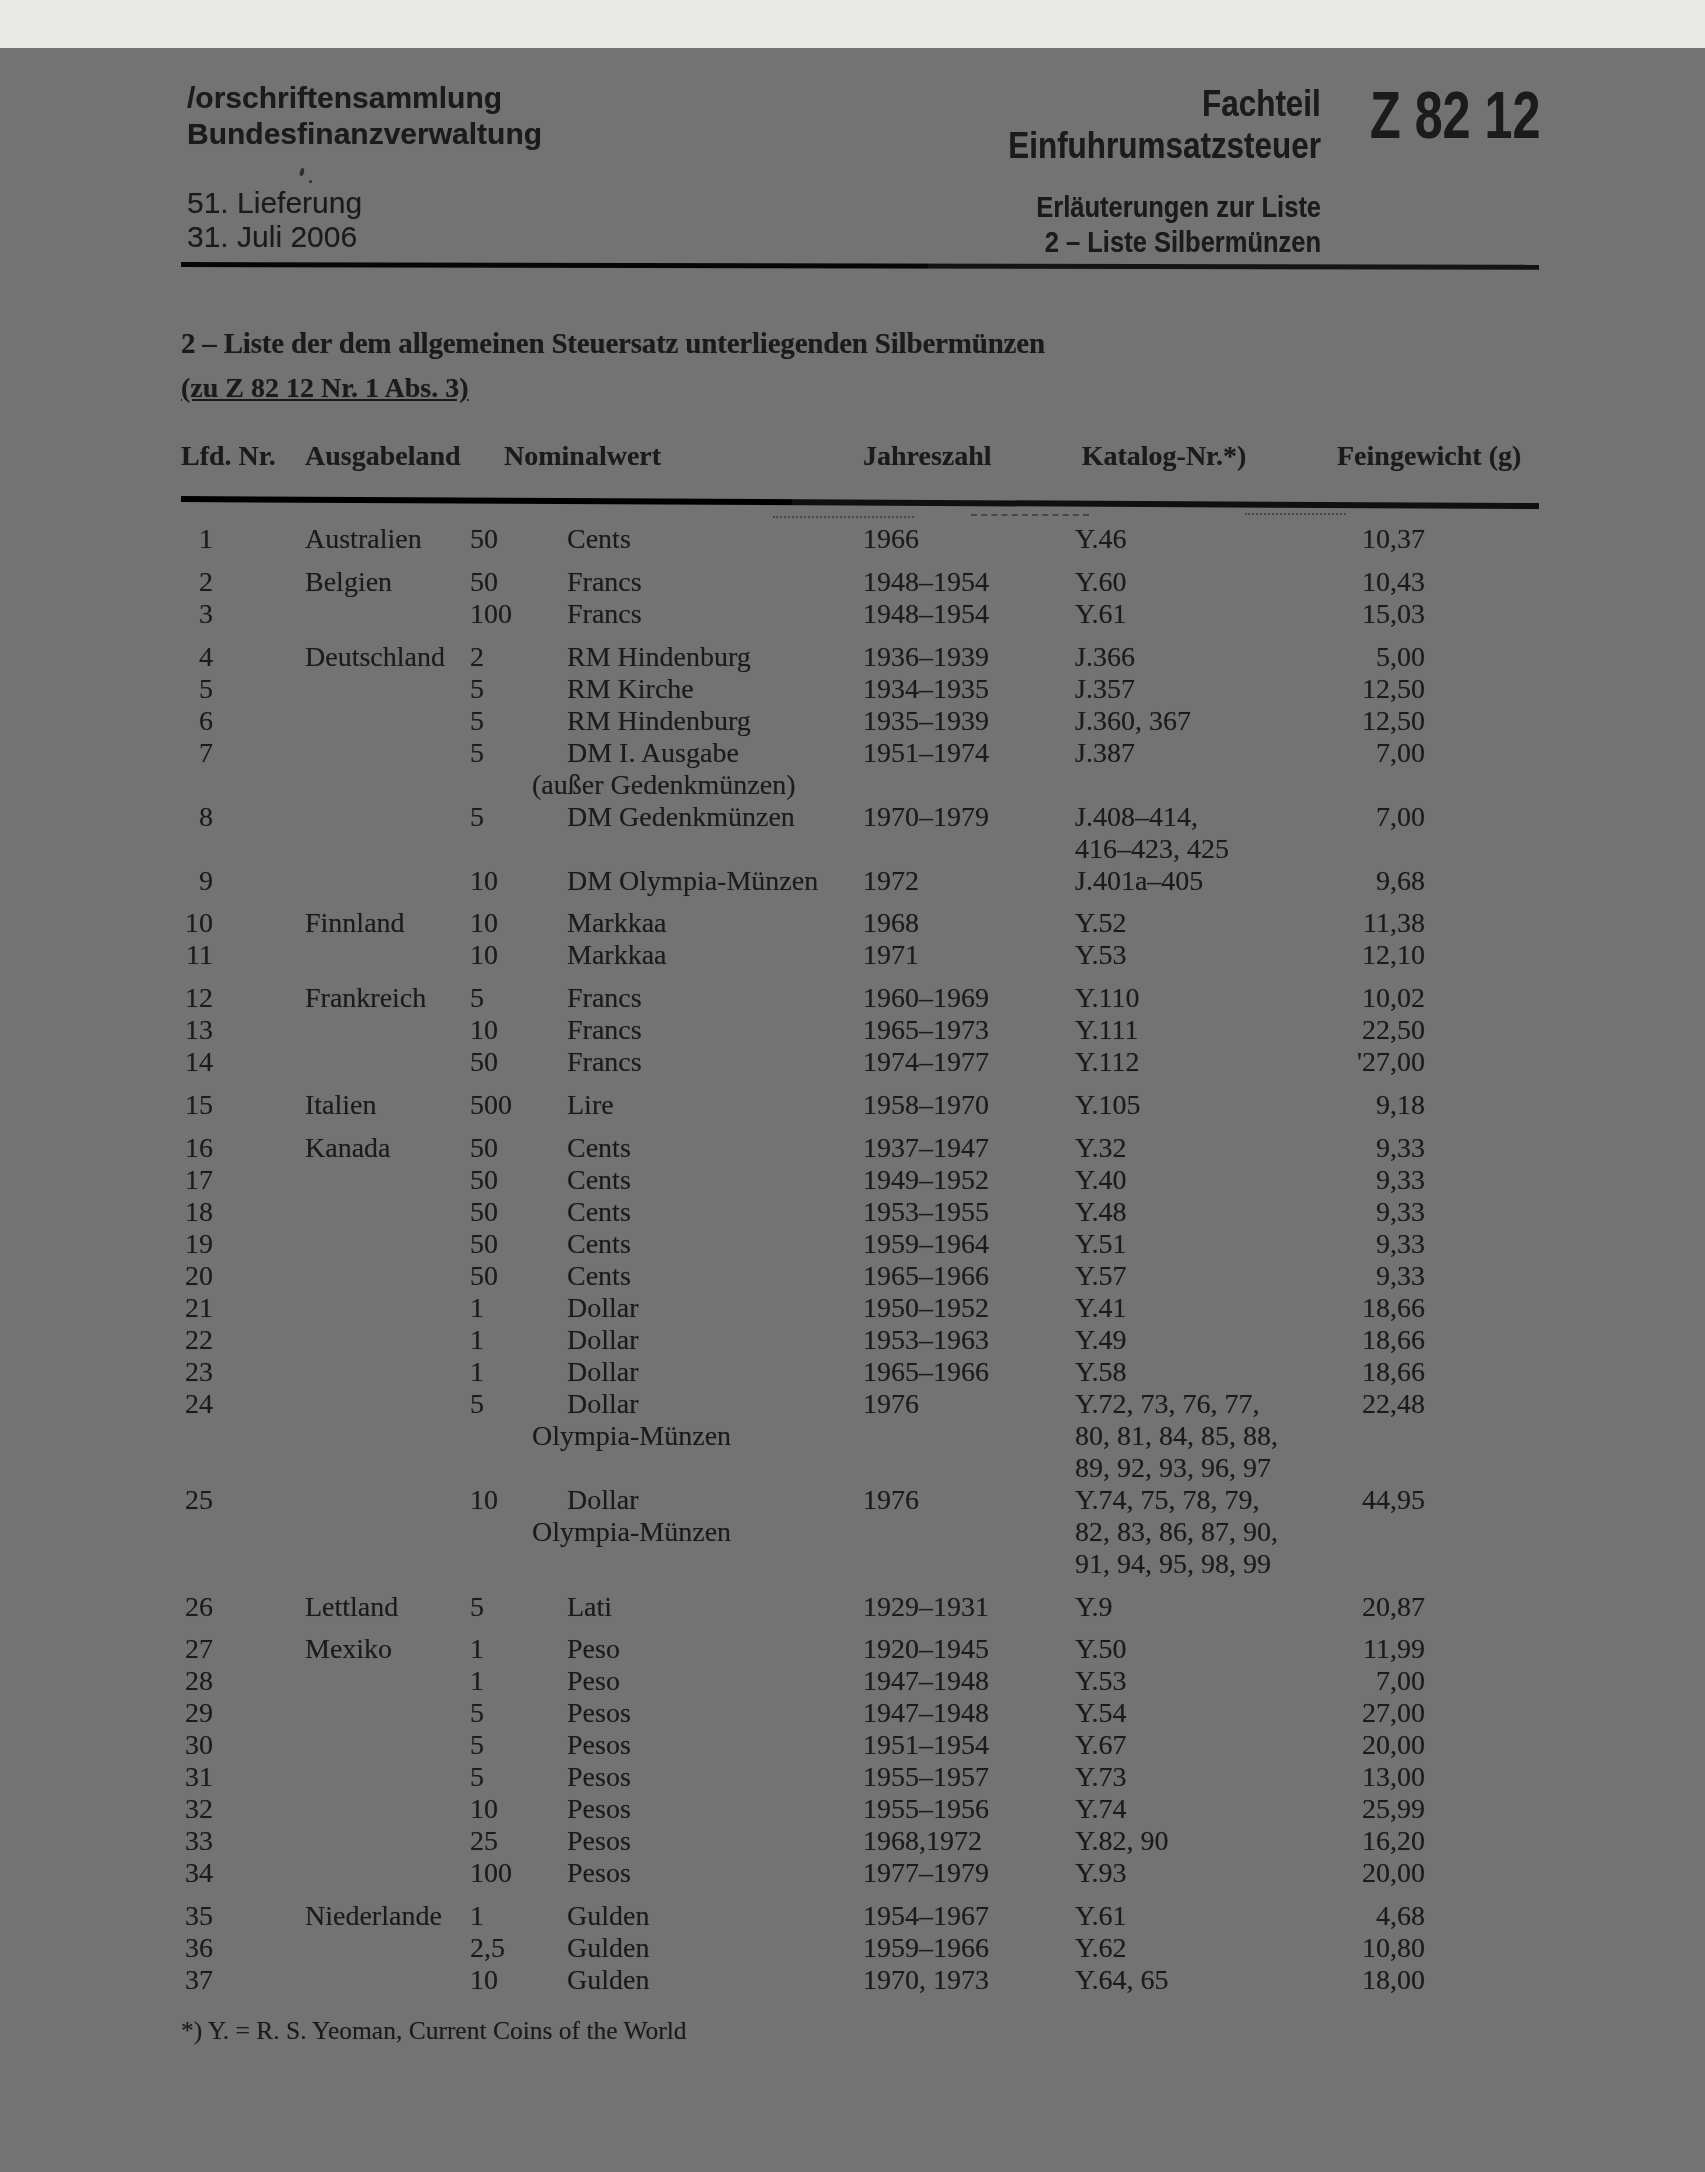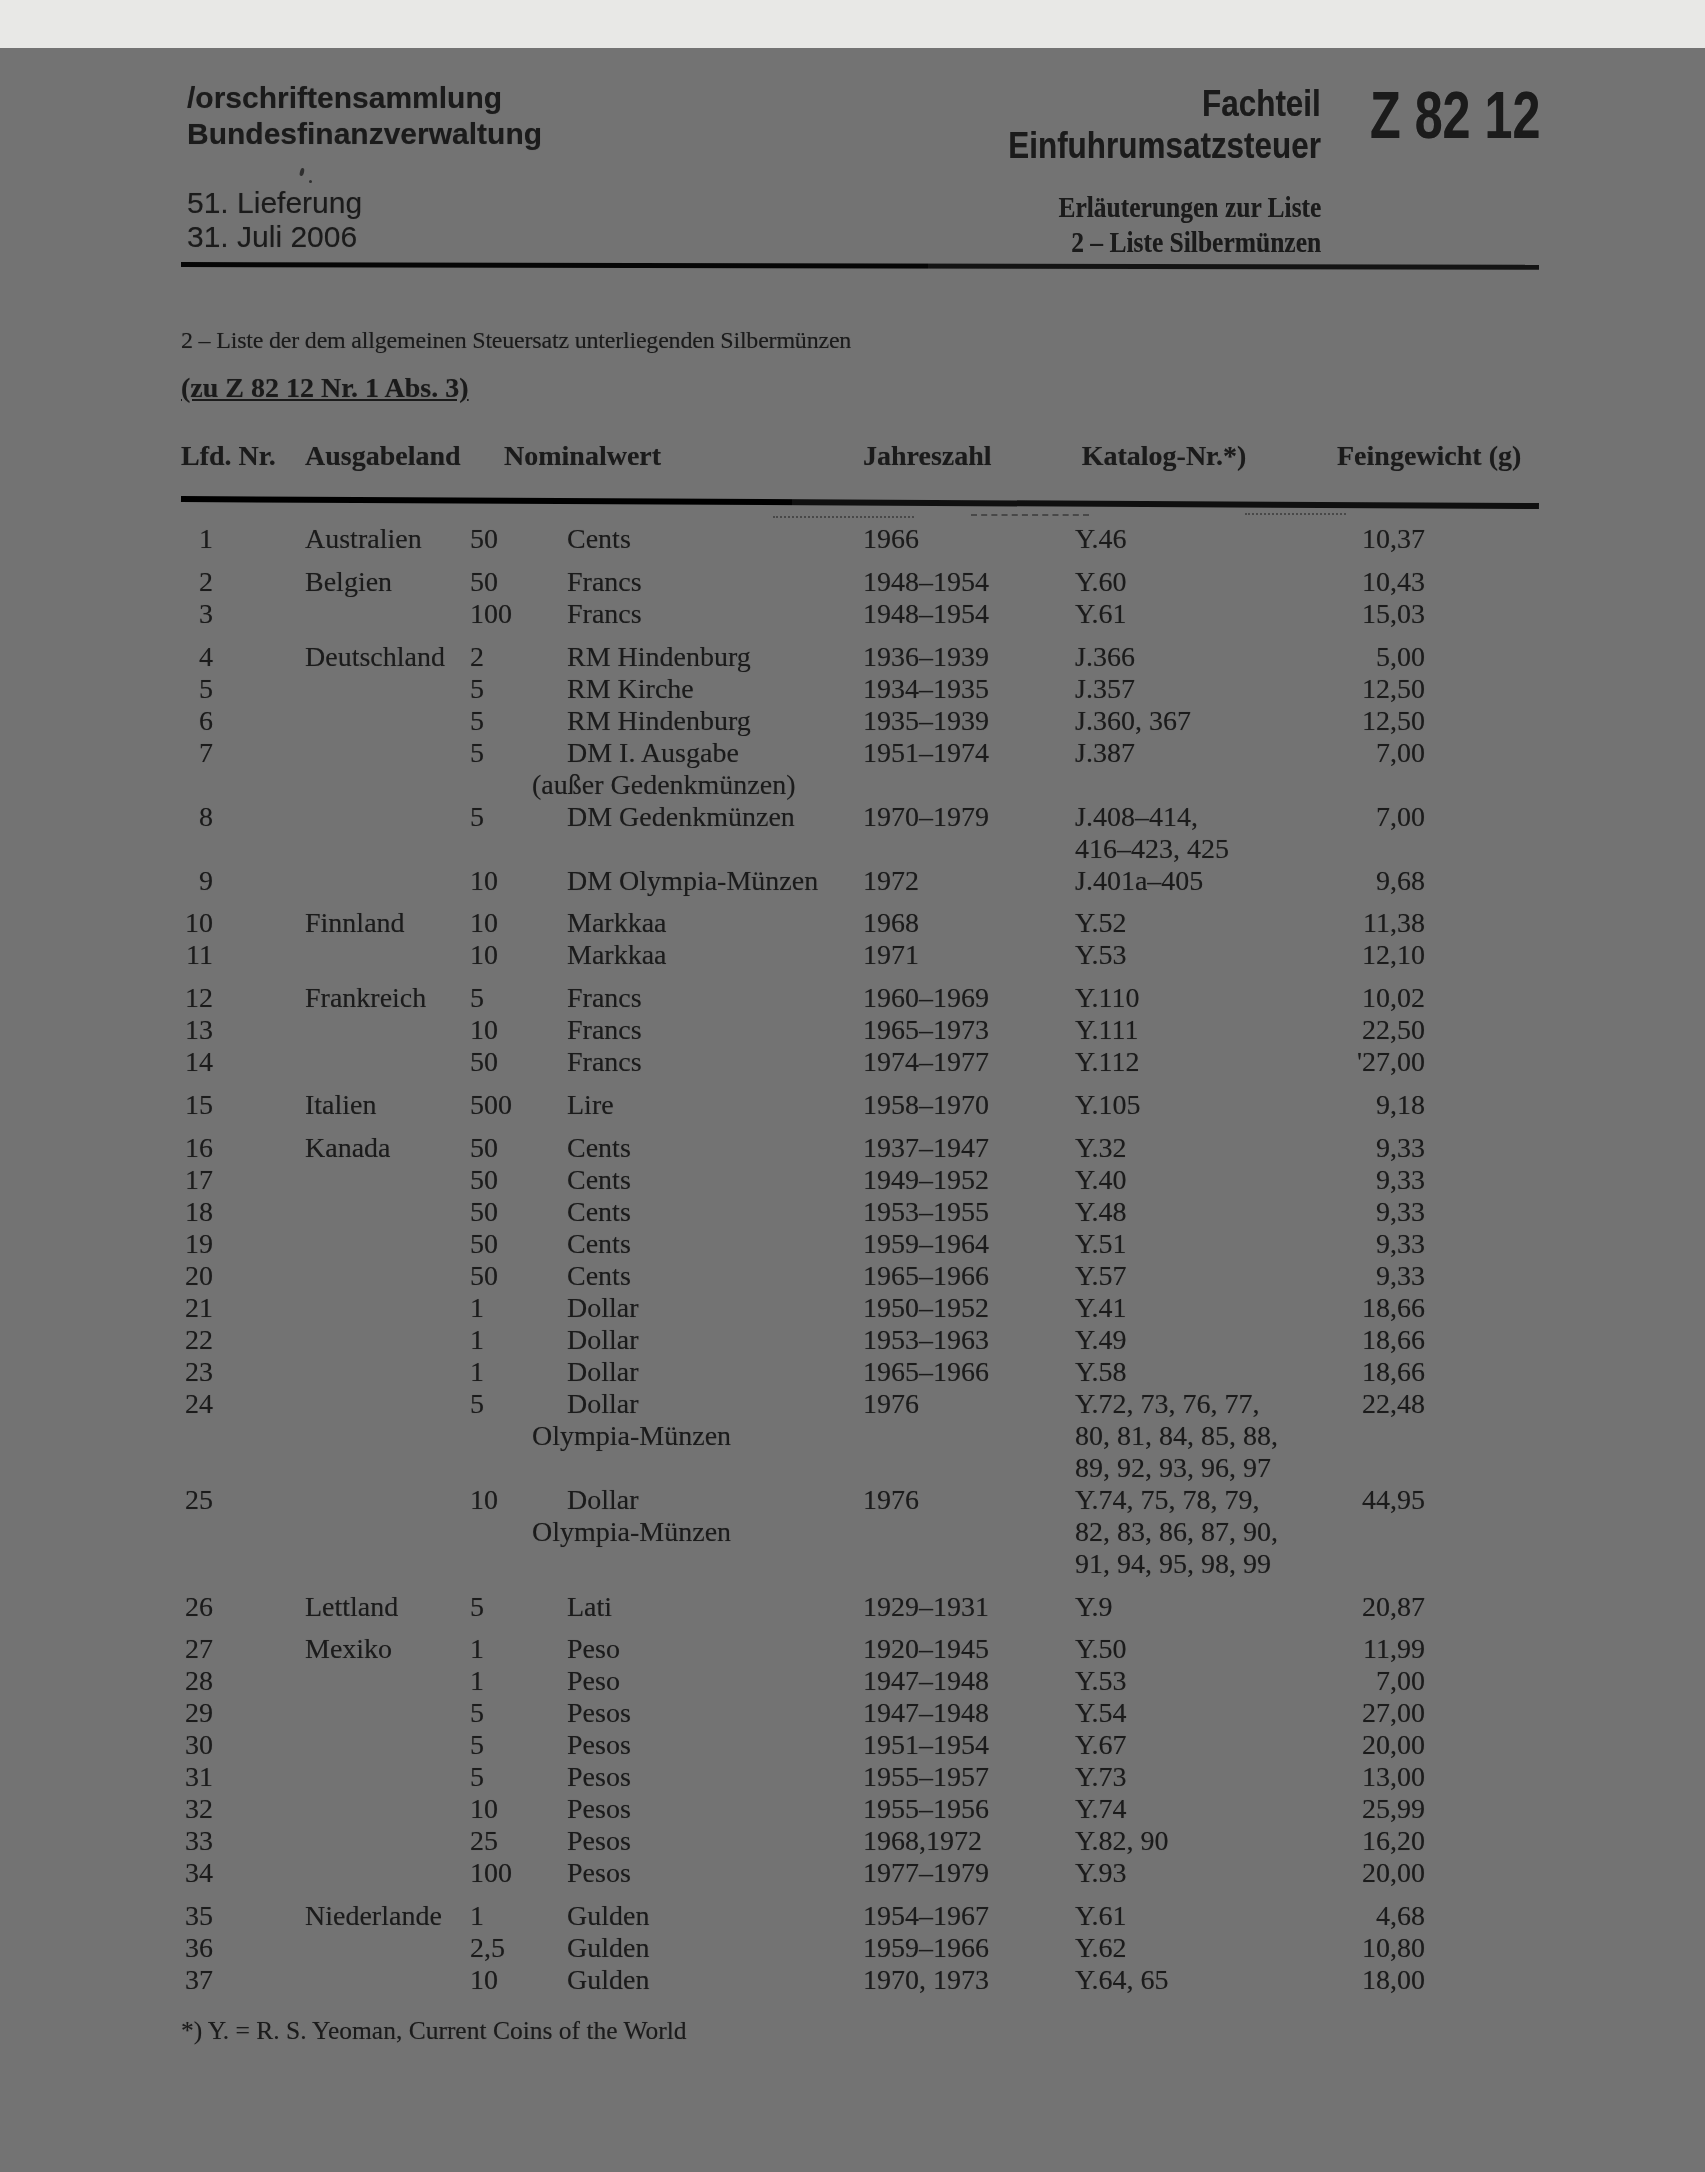--- a/index.html
+++ b/index.html
@@ -11,29 +11,29 @@
             font-weight:700;font-size:30px;line-height:36px;white-space:nowrap;}
   .hdr-delivery{position:absolute;left:187px;top:138px;font-family:"Liberation Sans",sans-serif;
             font-weight:400;font-size:30px;line-height:34px;white-space:nowrap;}
   .hdr-right-title{position:absolute;right:384px;top:35px;text-align:right;
             font-family:"Liberation Sans",sans-serif;font-weight:700;font-size:37px;line-height:42px;}
   .hdr-right-title .squeeze{display:inline-block;transform:scaleX(.85);transform-origin:100% 50%;white-space:nowrap;}
   .doc-code{position:absolute;left:1370px;top:30px;font-family:"Liberation Sans",sans-serif;
             font-weight:700;font-size:67px;line-height:74px;white-space:nowrap;
             transform:scaleX(.75);transform-origin:0 50%;}
   .hdr-right-sub{position:absolute;right:384px;top:141px;text-align:right;
-            font-family:Liberation Serif, serif;font-weight:700;font-size:30px;line-height:35px;}
+            font-family:Liberation Sans, sans-serif;font-weight:700;font-size:30px;line-height:35px;}
   .hdr-right-sub .squeeze{display:inline-block;transform:scaleX(.85);transform-origin:100% 50%;white-space:nowrap;}
   .rule-top{position:absolute;left:181px;top:214px;width:1358px;height:4.7px;
             background:linear-gradient(90deg,#060606 0 55%,#141414 55% 100%);
             transform:rotate(.12deg);transform-origin:0 0;}
   .speck-a{position:absolute;left:300px;top:120px;width:4px;height:8px;background:#2f2f2f;border-radius:50% 50% 40% 40%;transform:rotate(14deg);}
   .speck-b{position:absolute;left:309px;top:132px;width:3.4px;height:3.4px;background:#2f2f2f;border-radius:50%;}
   
-  .title{position:absolute;left:181px;top:279px;font-weight:400;font-size:24px;white-space:nowrap;letter-spacing:-0.2px;}
+  .title{position:absolute;left:181px;top:279px;font-weight:700;font-size:29px;white-space:nowrap;letter-spacing:-0.2px;}
   .subtitle{position:absolute;left:181px;top:324px;font-weight:700;font-size:28px;white-space:nowrap;text-decoration:underline;}
   
   .thead{position:absolute;left:181px;top:391px;width:1358px;display:grid;
          grid-template-columns:124px 165px 393px 212px 262px 202px;
          font-weight:700;font-size:28px;line-height:34px;}
   .thead .h{white-space:nowrap;}
   .h-nominal{padding-left:34px;}
   .h-katalog{padding-left:6.7px;}
   .rule-head{position:absolute;left:181px;top:448px;width:1358px;height:6px;
          background:linear-gradient(90deg,#000 0 45%,#101010 45% 100%);

